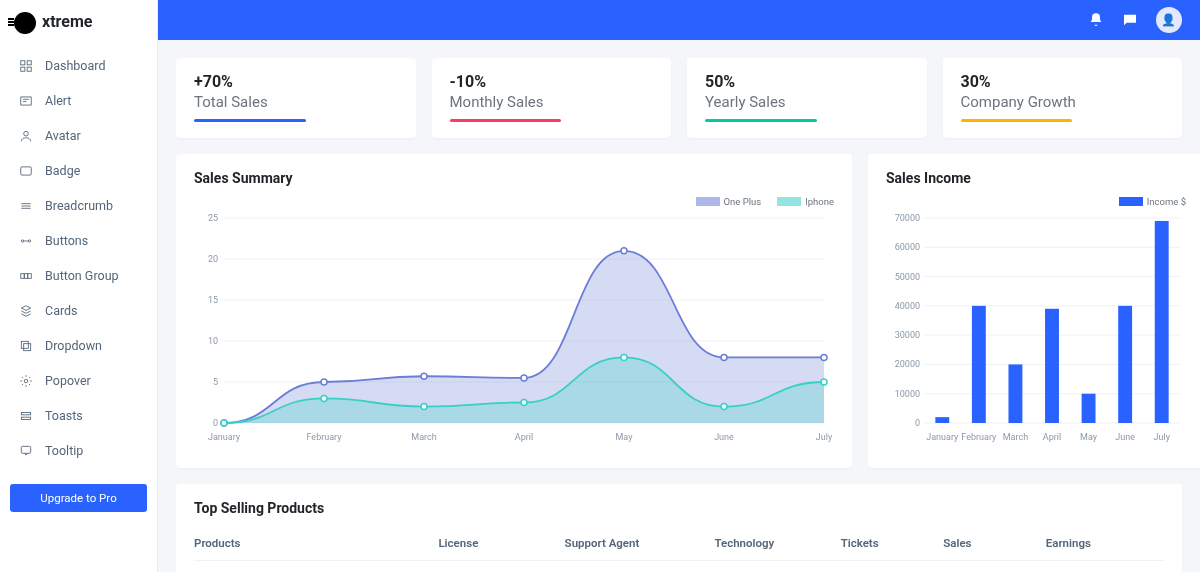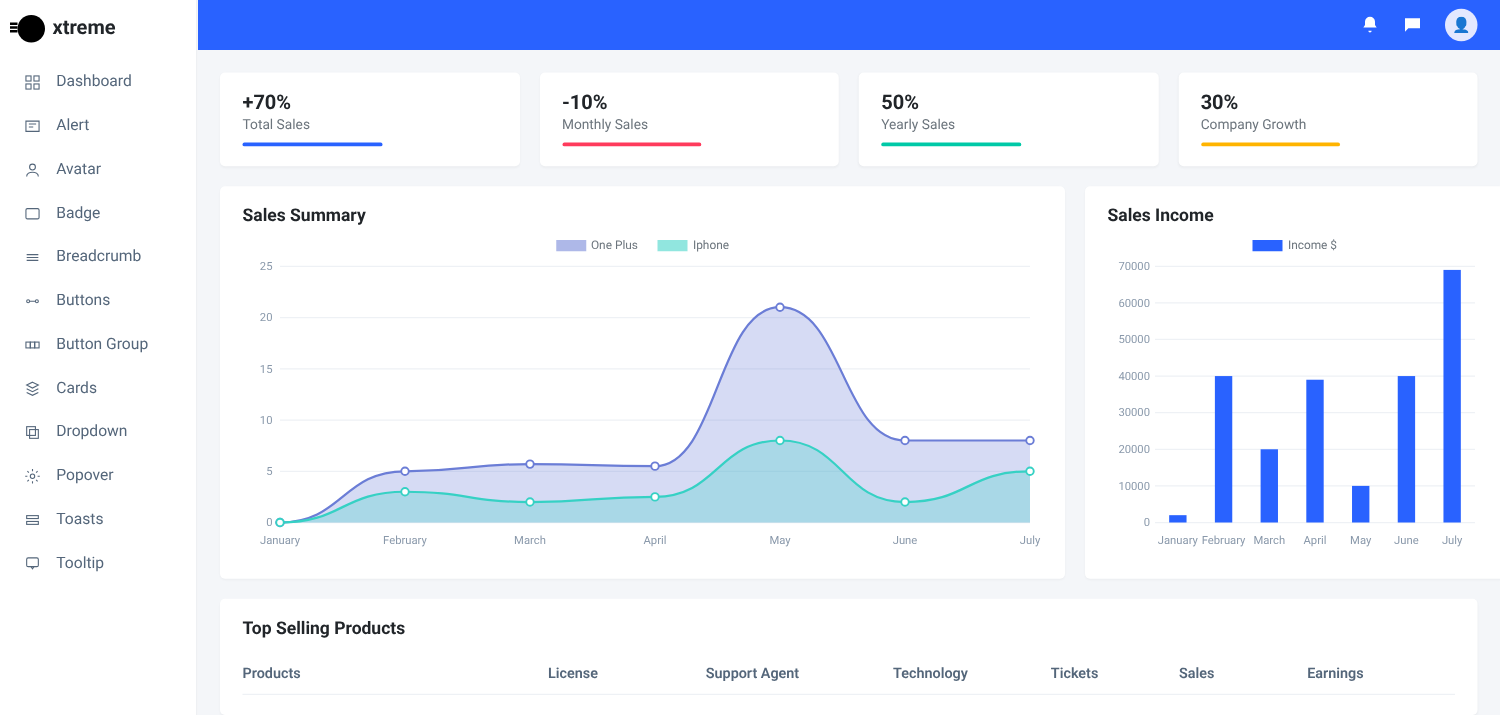--- a/index.html
+++ b/index.html
@@ -15,28 +15,28 @@
 .nav-item svg { width:14px; height:14px; fill:none; stroke:#54667a; stroke-width:1.5; }
 .upgrade-btn { position:absolute; bottom:60px; left:10px; right:10px; background:#2962ff; color:#fff; text-align:center; padding:7px; font-size:11.5px; border-radius:3px; cursor:pointer; }
 .topbar { position:fixed; left:158px; right:0; top:0; height:40px; background:#2962ff; display:flex; align-items:center; justify-content:flex-end; padding:0 18px; gap:18px; }
 .topbar .tb-icon { width:16px; height:16px; color:#fff; cursor:pointer; }
 .topbar svg { width:16px; height:16px; fill:#fff; }
 .avatar-circle { width:26px; height:26px; border-radius:50%; background:#e3e8ff; display:flex; align-items:center; justify-content:center; cursor:pointer; font-size:12px; }
 .main { margin-left:158px; padding-top:40px; padding-left:18px; padding-right:18px; }
 .stat-row { display:flex; gap:16px; margin-top:18px; }
 .stat-card { flex:1; background:#fff; border-radius:4px; padding:14px 18px 16px; box-shadow:0 1px 2px rgba(0,0,0,0.04); position:relative; }
 .stat-val { font-size:16px; font-weight:700; color:#212529; }
-.stat-label { font-size:11px; color:#6c757d; margin-top:2px; }
+.stat-label { font-size:15px; color:#6c757d; margin-top:2px; }
 .stat-bar { height:3px; width:55%; margin-top:8px; border-radius:2px; }
 .charts-row { display:flex; gap:16px; margin-top:16px; }
 .card { background:#fff; border-radius:4px; padding:16px 18px; box-shadow:0 1px 2px rgba(0,0,0,0.04); }
 .card-title { font-size:14px; font-weight:700; color:#212529; margin-bottom:10px; }
 .chart-a { flex:2.12; }
 .chart-b { flex:1; }
-.legend { display:flex; justify-content:center; gap:16px; font-size:9.5px; color:#6c757d; margin-bottom:6px; }
+.legend { display:flex; justify-content:flex-end; gap:16px; font-size:9.5px; color:#6c757d; margin-bottom:6px; }
 .legend span { display:flex; align-items:center; gap:4px; }
 .legend i { width:24px; height:9px; display:inline-block; }
 svg.plot text { font-size:9px; fill:#8a99ab; }
 .table-card { margin-top:16px; }
 .sub-title { font-size:10.5px; color:#a0aab5; margin-top:-6px; margin-bottom:14px; }
 .table-head, .table-row { display:grid; grid-template-columns:2fr 1fr 1.2fr 1fr 0.8fr 0.8fr 1fr; gap:8px; align-items:center; }
 .table-head { font-size:11.5px; font-weight:600; color:#54667a; padding:10px 0; border-bottom:1px solid #eef1f5; }
 </style>
 </head>
 <body>
@@ -149,20 +149,21 @@
       <div class="nav-item">
         <span class="ico">
           <svg viewBox="0 0 24 24">
             <rect x="4" y="4" width="16" height="12" rx="2"></rect>
             <path d="M10 16l2 3 2-3"></path>
           </svg>
         </span>
         <span>Tooltip</span>
       </div>
     </div>
+  <div class="upgrade-btn">Upgrade to Pro</div>
 </div>
 
 <div class="topbar">
   <span class="tb-icon">
     <svg viewBox="0 0 24 24">
         <path d="M12 2a6 6 0 0 0-6 6v4l-2 3h16l-2-3V8a6 6 0 0 0-6-6zM10 19a2 2 0 0 0 4 0"></path>
       </svg>
   </span>
   <span class="tb-icon">
     <svg viewBox="0 0 24 24">

